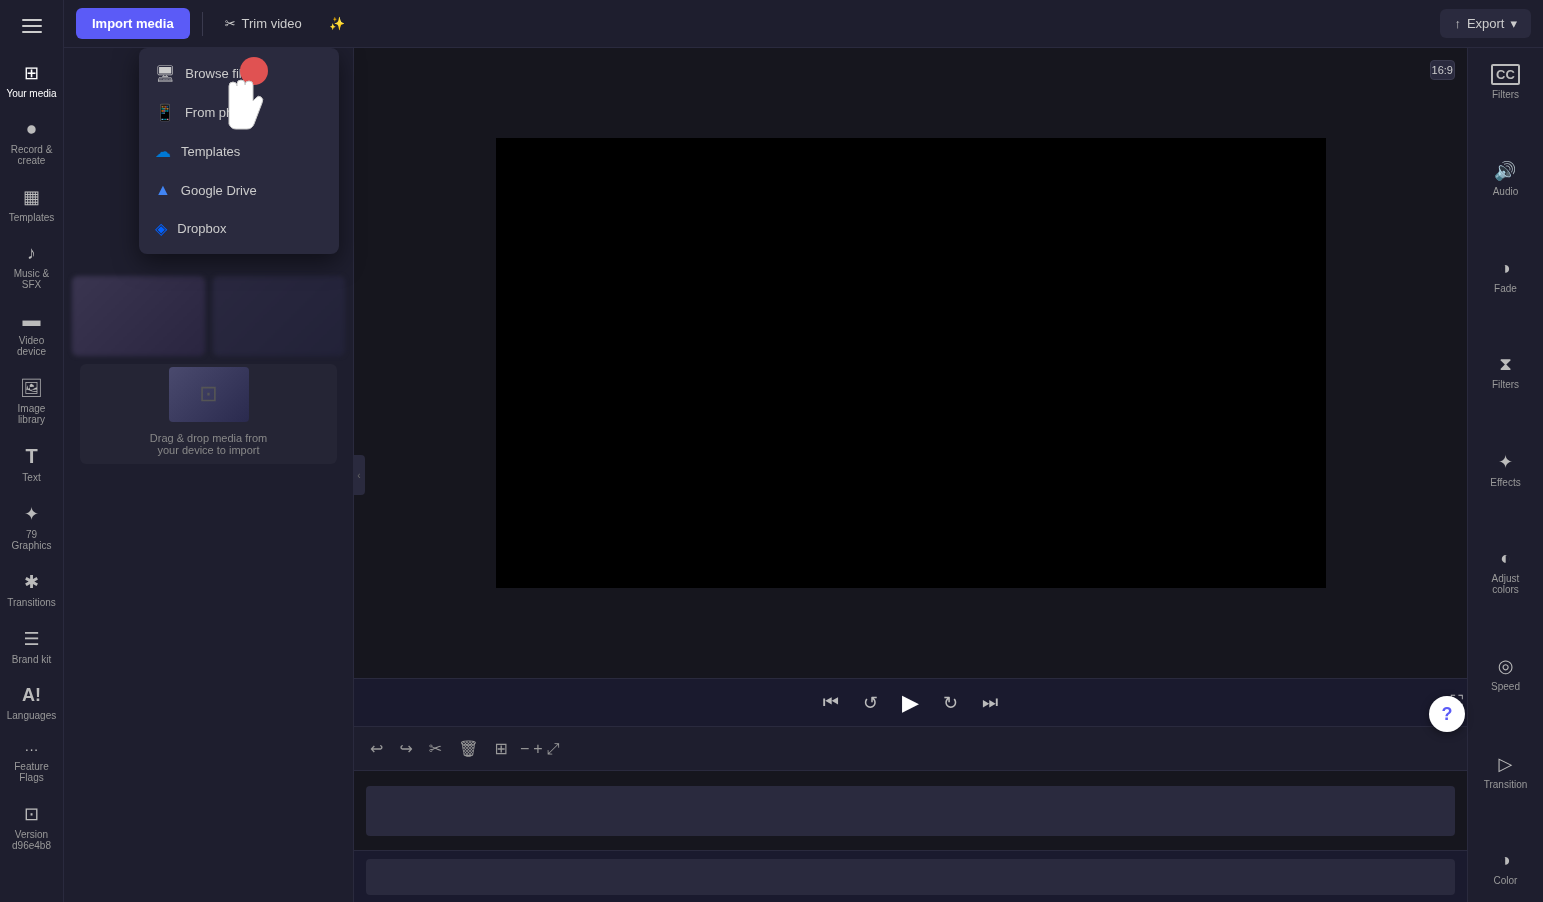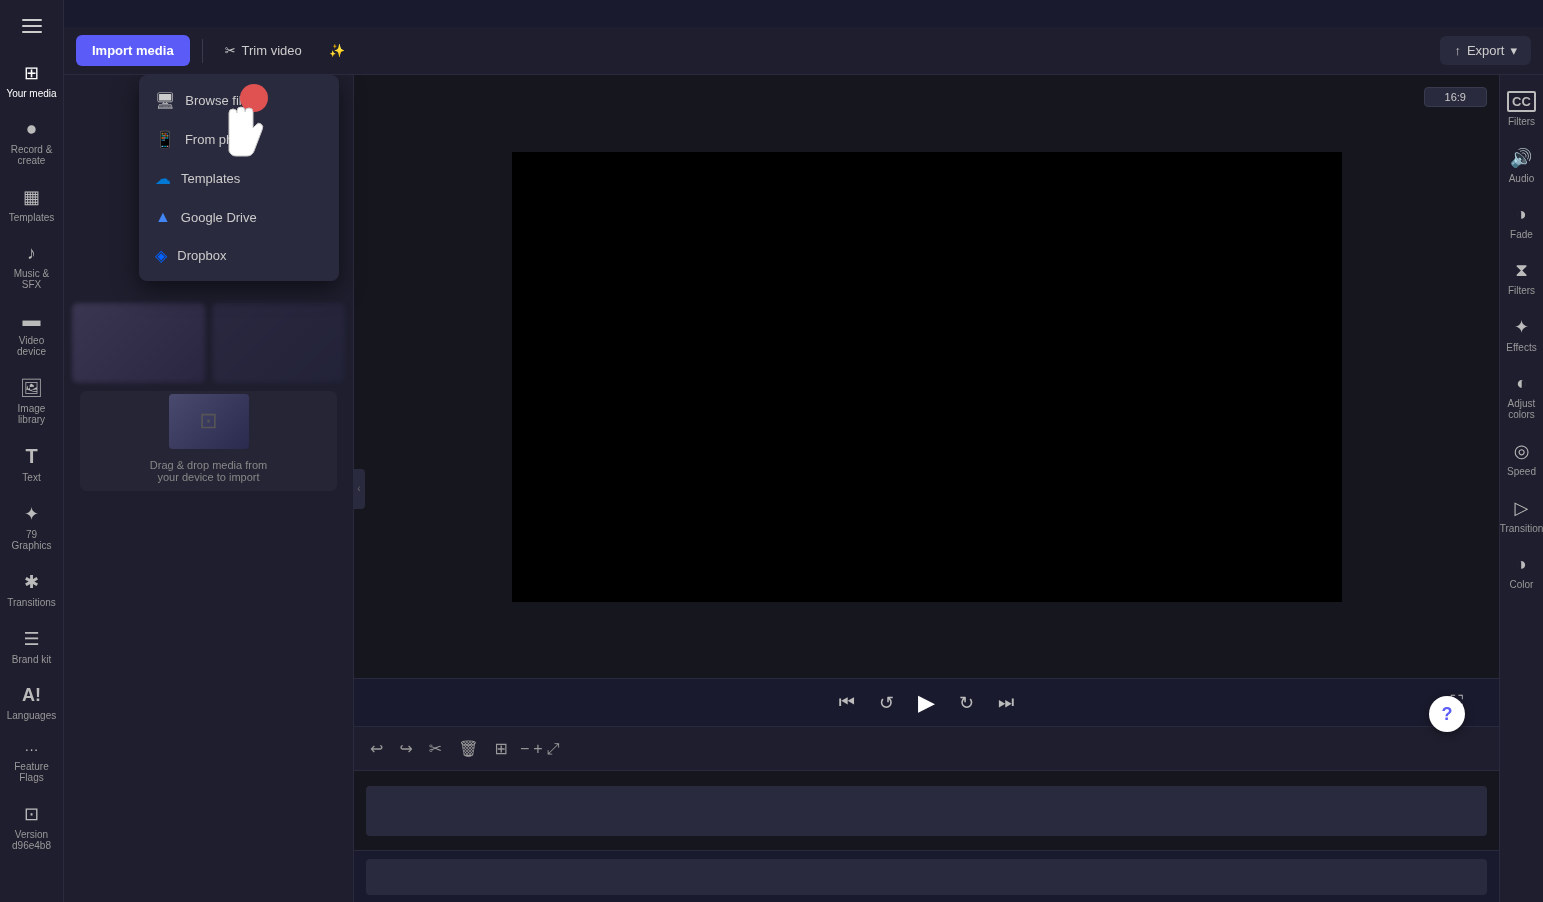--- a/index.html
+++ b/index.html
@@ -70,21 +70,20 @@
 
     
     .topbar {
       height: 48px;
       background: #1e1e2e;
       display: flex;
       align-items: center;
       padding: 0 12px;
       border-bottom: 1px solid #2a2a3e;
       gap: 8px;
-      margin-top: 27px;
     }
     .import-media-btn {
       background: #5b5bf7;
       color: #fff;
       border: none;
       border-radius: 6px;
       padding: 8px 16px;
       font-size: 13px;
       font-weight: 600;
       cursor: pointer;
@@ -191,21 +190,21 @@
       background: #000;
       position: relative;
     }
     .aspect-badge {
       position: absolute;
       top: 12px;
       right: 12px;
       background: #2a2a3e;
       color: #ccc;
       font-size: 11px;
-      padding: 3px 20px;
+      padding: 3px 1px;
       border-radius: 4px;
       border: 1px solid #3a3a4e;
     }
 
     
     .playback-bar {
       height: 48px;
       background: #1a1a2e;
       display: flex;
       align-items: center;
@@ -274,29 +273,30 @@
     }
     .timeline-inner {
       height: 50px;
       margin: 15px 12px;
       background: #2a2a3e;
       border-radius: 4px;
     }
 
     
     .right-sidebar {
-      width: 44px;
+      width: 76px;
       background: #1e1e2e;
       border-left: 1px solid #2a2a3e;
       display: flex;
       flex-direction: column;
       align-items: center;
       padding: 8px 0;
       gap: 4px;
       flex-shrink: 0;
+      justify-content: space-between;
     }
     .right-tool {
       display: flex;
       flex-direction: column;
       align-items: center;
       justify-content: center;
       width: 56px;
       padding: 8px 4px;
       cursor: pointer;
       border-radius: 6px;

